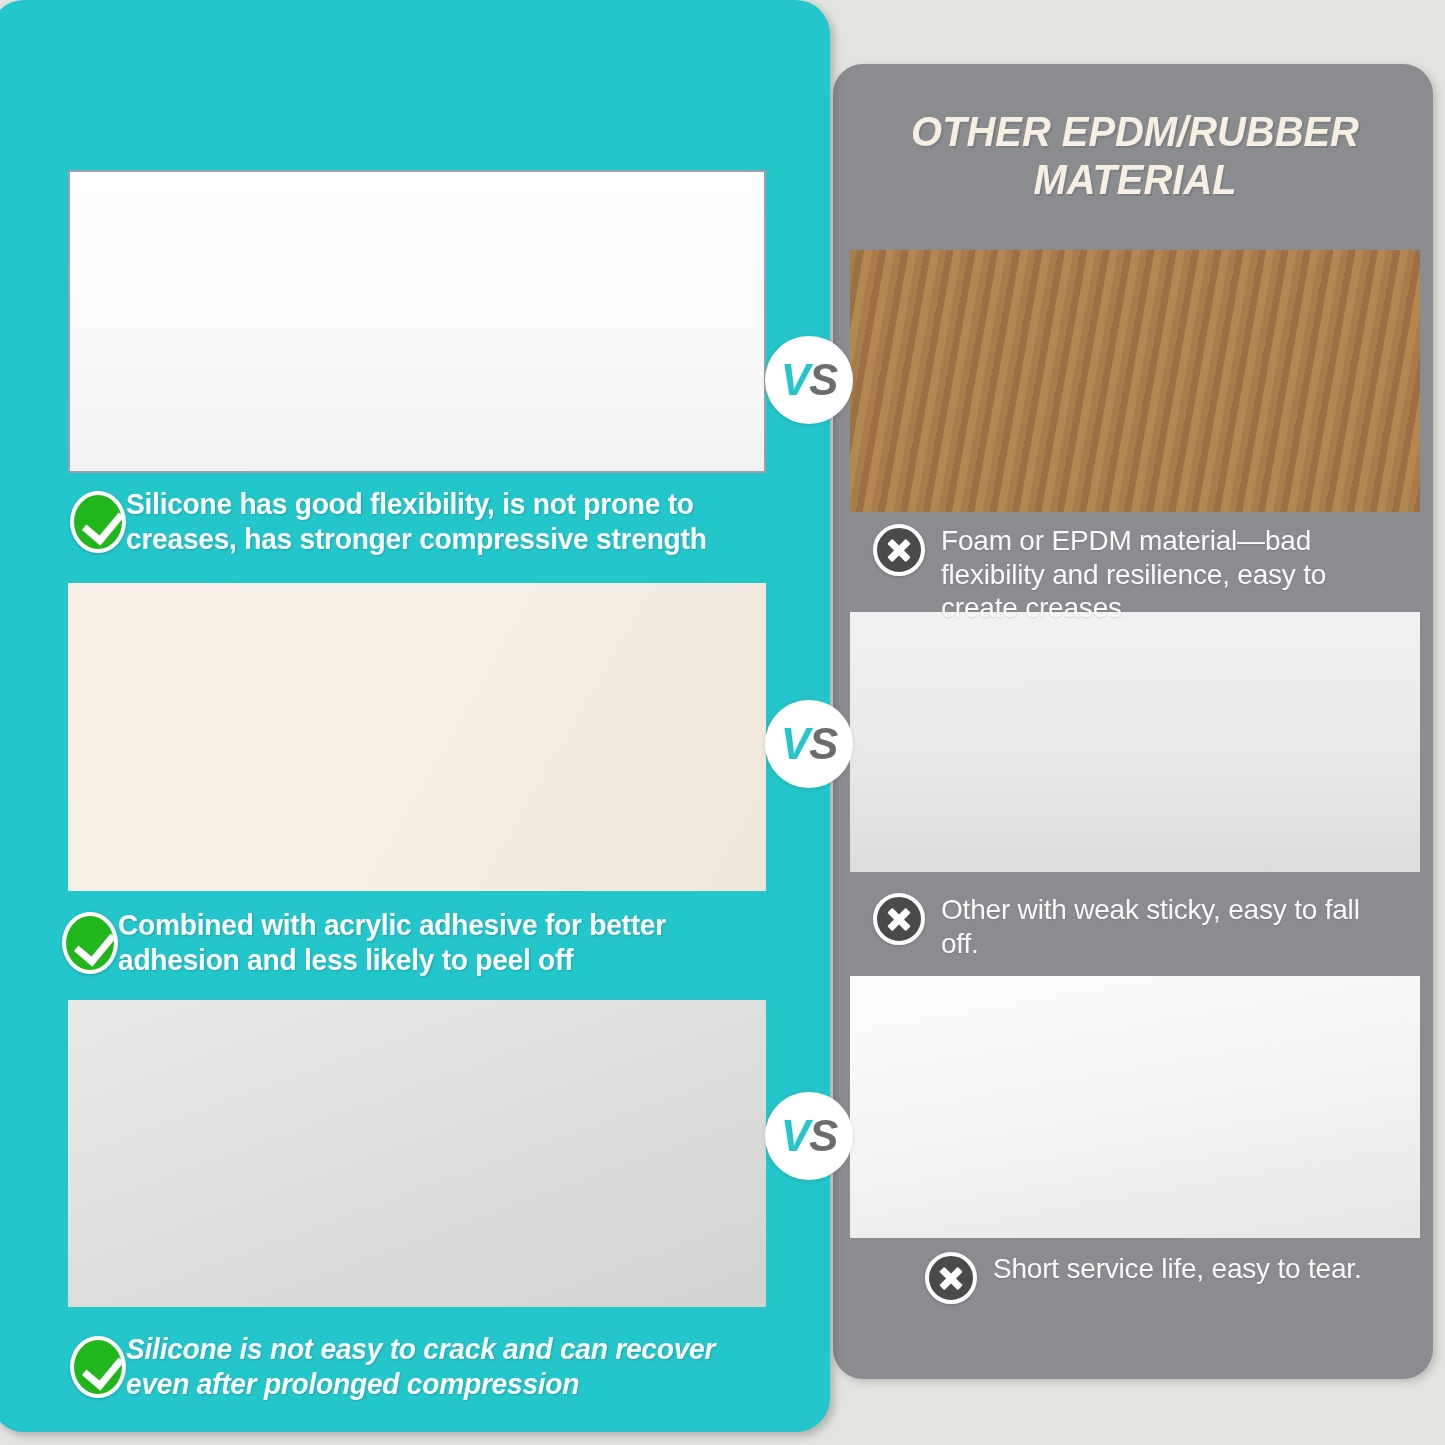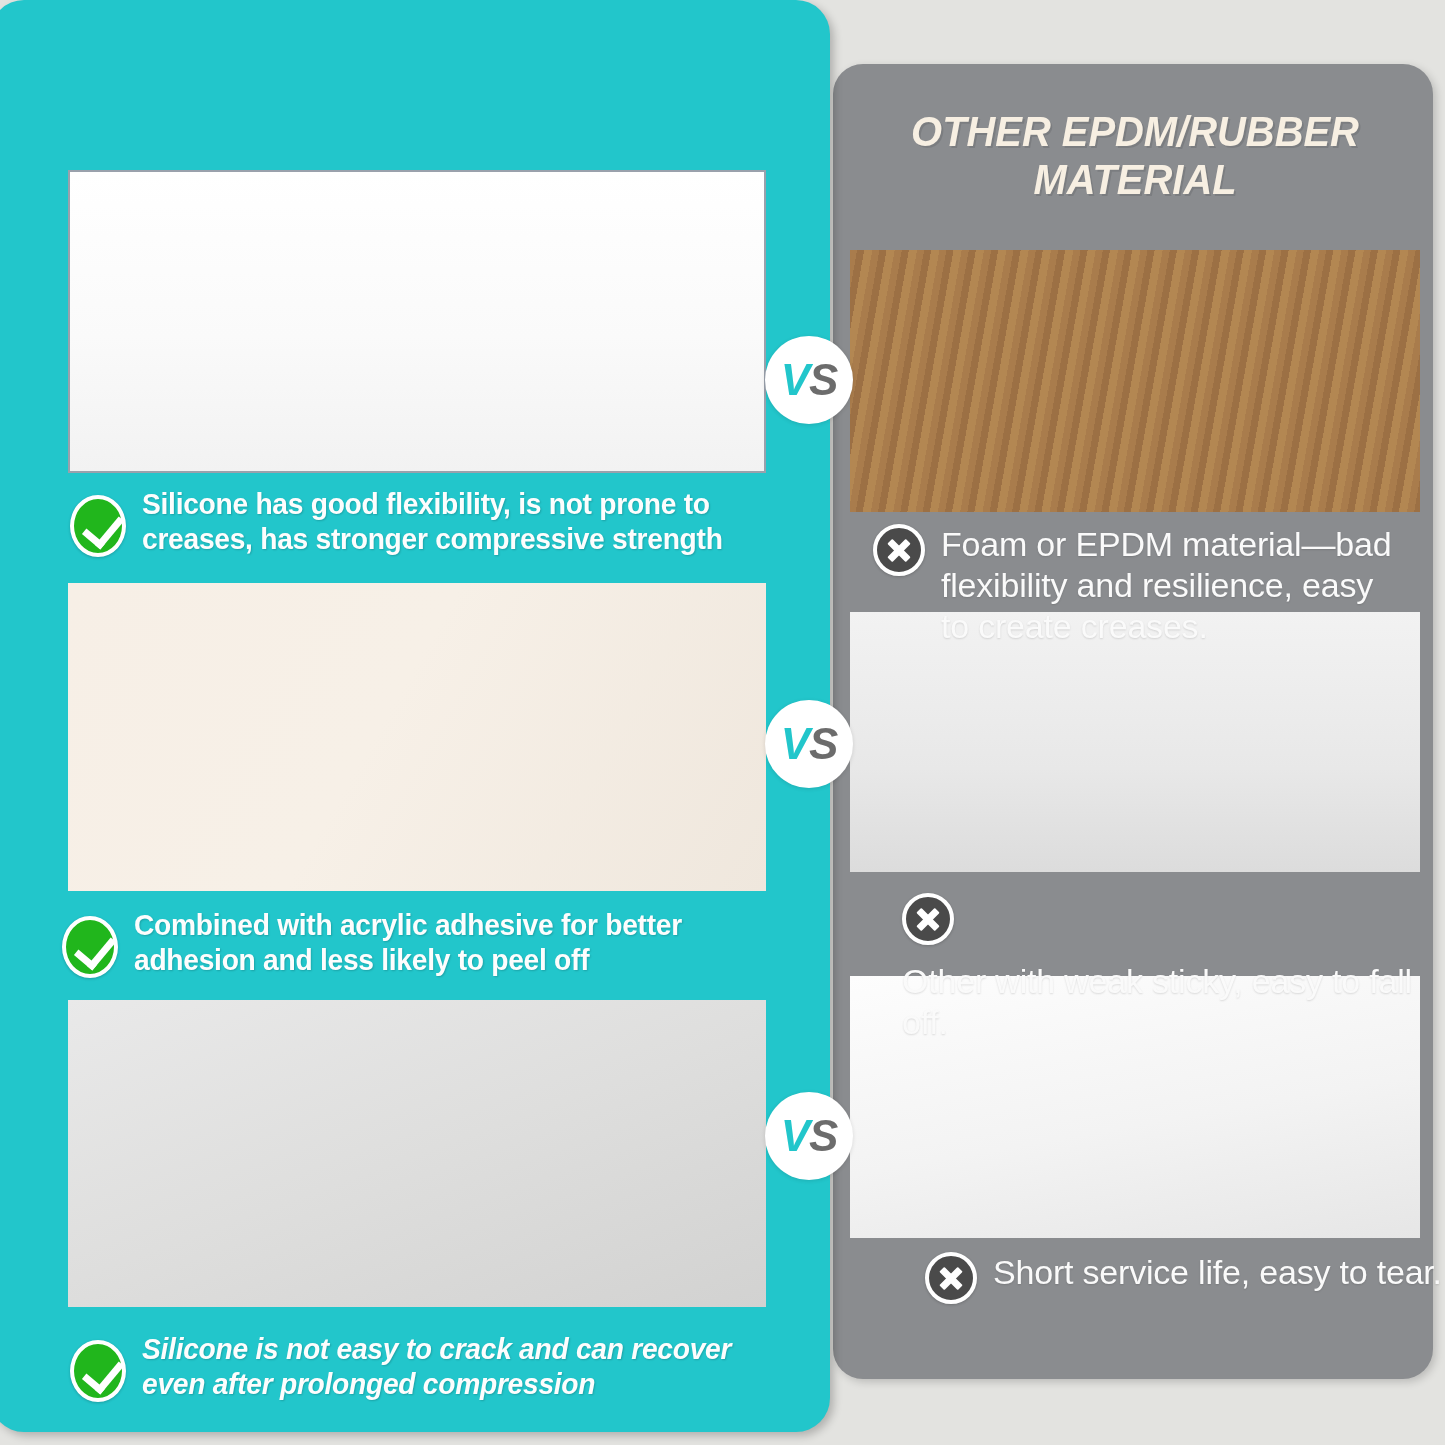--- a/index.html
+++ b/index.html
@@ -87,22 +87,22 @@
     overflow: hidden;
     z-index: 4;
     background: #ffffff;
   }
   .photo.framed { border: 2px solid #9aa1ac; }
 
   
   .cap-left {
     position: absolute;
     display: flex;
-    align-items: flex-end;
-    gap: 16px;
+    align-items: center;
+    gap: 0;
     z-index: 5;
   }
   .cap-left .txt {
     color: #fdfdfd;
     font-size: 30px;
     font-weight: bold;
     line-height: 1.16;
     letter-spacing: -0.3px;
     text-shadow: 1px 1px 2px rgba(0,0,0,0.18);
     transform: scaleX(0.94);
@@ -134,21 +134,21 @@
   
   .cap-right {
     position: absolute;
     display: flex;
     align-items: flex-start;
     gap: 16px;
     z-index: 5;
   }
   .cap-right .txt {
     color: #fafafa;
-    font-size: 34px;
+    font-size: 28px;
     font-weight: normal;
     line-height: 1.2;
     letter-spacing: -0.2px;
     text-shadow: 0 1px 2px rgba(0,0,0,0.13);
   }
 
   .ico-x {
     flex: 0 0 auto;
     width: 52px;
     height: 52px;
@@ -494,21 +494,21 @@
           <path d="M 520 138 L 520 212"></path>
         </g>
 
         <path d="M 118 140 C 128 176, 136 200, 150 216 L 118 212 Z" fill="#1d1d1d"></path>
 
         <ellipse cx="330" cy="222" rx="230" ry="16" fill="#b3b3b3" opacity="0.55"></ellipse>
       </svg>
     </div>
   </div>
 
-  <div class="cap-right" style="left:902px; top:893px; width:530px;flex-direction:column;">
+  <div class="cap-right" style="left:873px; top:893px; width:530px;">
     <div class="ico-x"></div>
     <div class="txt">Other with weak sticky, easy to fall off.</div>
   </div>
 
   <div class="photo" style="left:850px; top:976px; width:570px; height:262px;">
     <div class="art">
       <div class="r3-bg"></div>
       <svg viewBox="0 0 570 262" width="570" height="262" preserveAspectRatio="none">
         <defs>
           <linearGradient id="foamR3" x1="0" y1="0" x2="1" y2="0.3">

